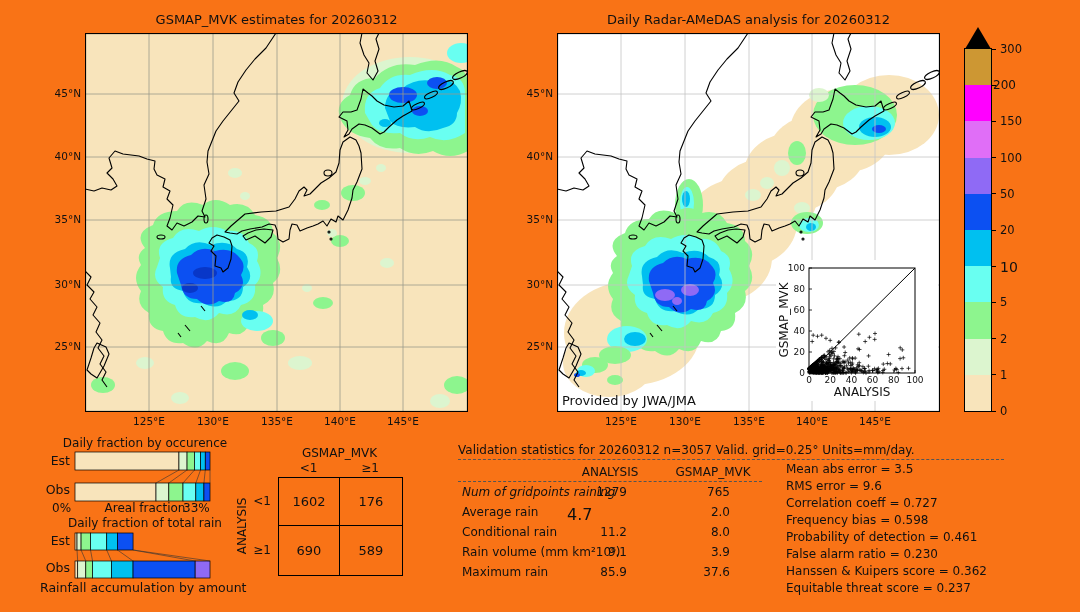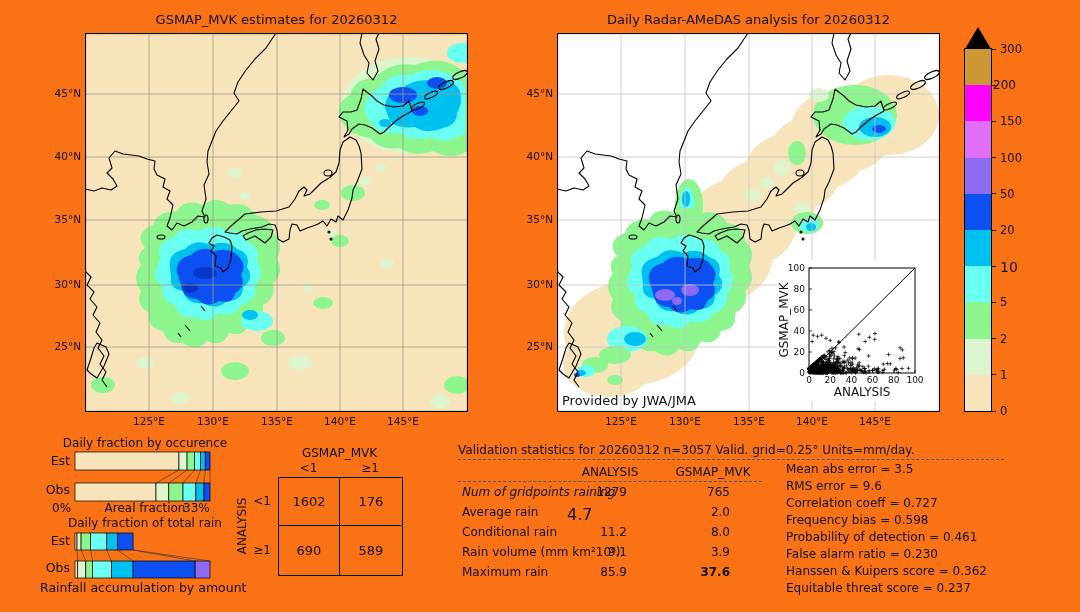--- a/index.html
+++ b/index.html
@@ -912,21 +912,21 @@
       <div style="left: 109px; top: 20px; width: 60px; font-size: 16px; position: absolute;">4.7</div>
       <div style="left: 212px; top: 20px; width: 60px; text-align: right; font-size: 12px; position: absolute;">2.0</div>
       <div style="left: 4px; top: 40px; font-size: 12px; white-space: nowrap; position: absolute;">Conditional rain</div>
       <div style="left: 109px; top: 40px; width: 60px; text-align: right; font-size: 12px; position: absolute;">11.2</div>
       <div style="left: 212px; top: 40px; width: 60px; text-align: right; font-size: 12px; position: absolute;">8.0</div>
       <div style="left: 4px; top: 60px; font-size: 12px; white-space: nowrap; position: absolute;">Rain volume (mm km²10⁶)</div>
       <div style="left: 109px; top: 60px; width: 60px; text-align: right; font-size: 12px; position: absolute;">9.1</div>
       <div style="left: 212px; top: 60px; width: 60px; text-align: right; font-size: 12px; position: absolute;">3.9</div>
       <div style="left: 4px; top: 80px; font-size: 12px; white-space: nowrap; position: absolute;">Maximum rain</div>
       <div style="left: 109px; top: 80px; width: 60px; text-align: right; font-size: 12px; position: absolute;">85.9</div>
-      <div style="left: 212px; top: 80px; width: 60px; text-align: right; font-size: 12px; position: absolute; font-weight: bold;">37.6</div>
+      <div style="left: 212px; top: 80px; width: 60px; text-align: right; font-size: 12px; position: absolute;">37.6</div>
     </div>
   <div id="score-list" class="abs" style="left:786px;top:462px;width:290px;">
       <div style="left: 0px; top: 0px; font-size: 12px; white-space: nowrap; position: absolute;">Mean abs error =  3.5</div>
       <div style="left: 0px; top: 17px; font-size: 12px; white-space: nowrap; position: absolute;">RMS error =  9.6</div>
       <div style="left: 0px; top: 34px; font-size: 12px; white-space: nowrap; position: absolute;">Correlation coeff =  0.727</div>
       <div style="left: 0px; top: 51px; font-size: 12px; white-space: nowrap; position: absolute;">Frequency bias =  0.598</div>
       <div style="left: 0px; top: 68px; font-size: 12px; white-space: nowrap; position: absolute;">Probability of detection =  0.461</div>
       <div style="left: 0px; top: 85px; font-size: 12px; white-space: nowrap; position: absolute;">False alarm ratio =  0.230</div>
       <div style="left: 0px; top: 102px; font-size: 12px; white-space: nowrap; position: absolute;">Hanssen &amp; Kuipers score =  0.362</div>
       <div style="left: 0px; top: 119px; font-size: 12px; white-space: nowrap; position: absolute;">Equitable threat score =  0.237</div>

